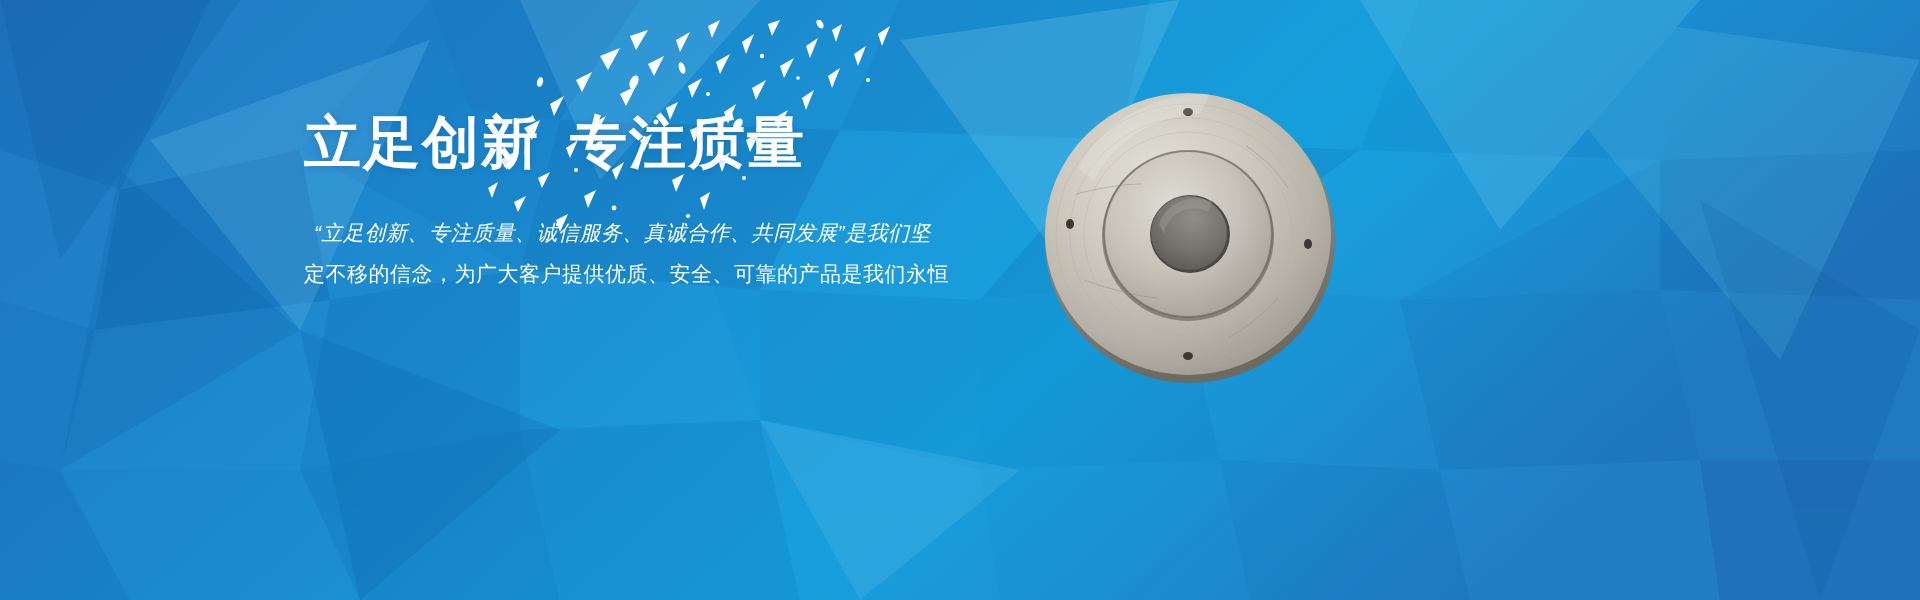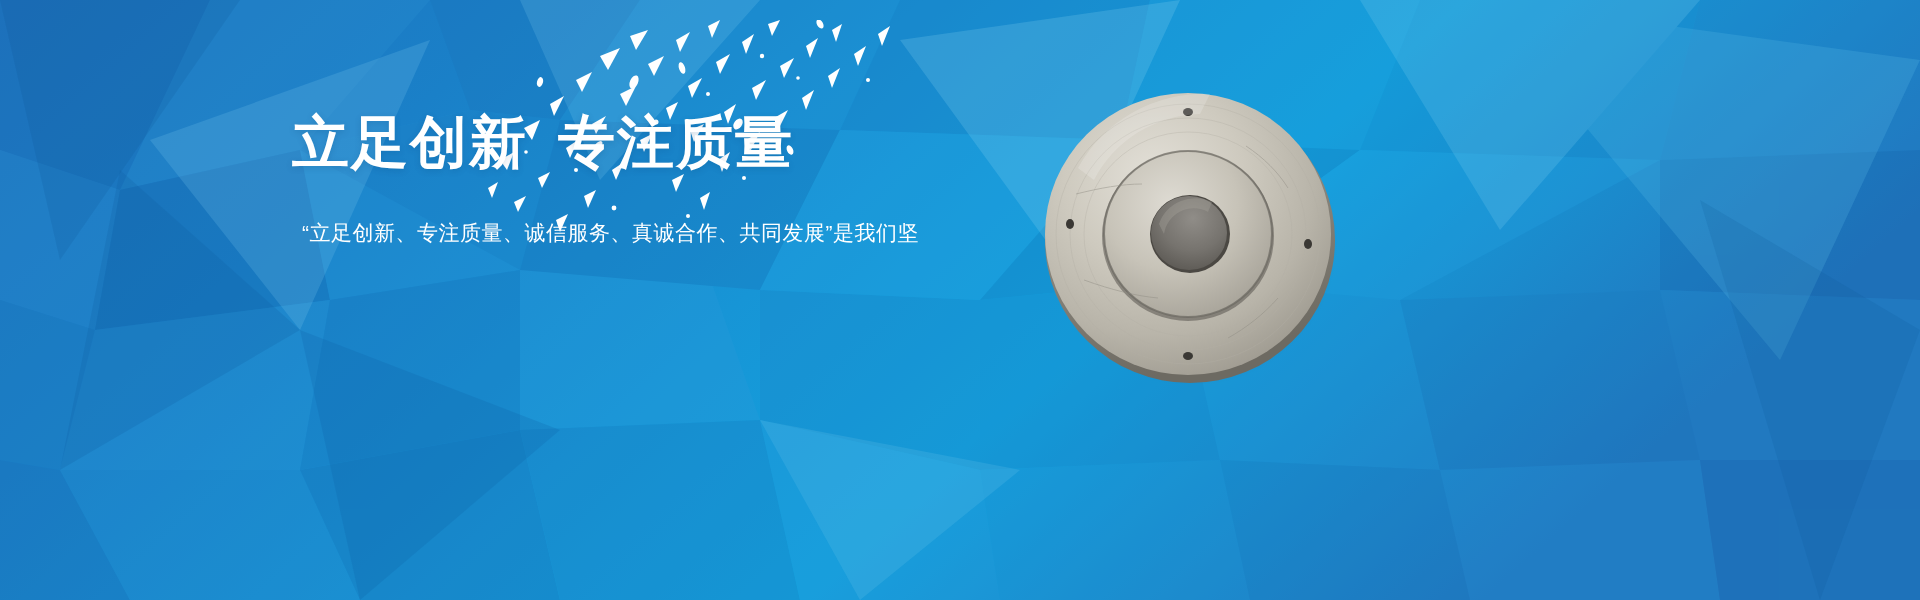--- a/index.html
+++ b/index.html
@@ -11,21 +11,21 @@
   #banner{
     position:relative;width:1920px;height:600px;overflow:hidden;
     background:linear-gradient(100deg,#1f72bd 0%,#1a7ec6 22%,#1992d4 48%,#12a0dc 66%,#1b8bcd 82%,#2277bf 100%);
   }
   
   .facets{position:absolute;inset:0;width:100%;height:100%;}
   
   .shatter{position:absolute;left:480px;top:20px;width:420px;height:230px;pointer-events:none;}
   
   .content{
-    position:absolute;left:292px;top:108px;width:680px;
+    position:absolute;left:304px;top:108px;width:680px;
   }
   .headline{
     margin:0;
     font-size:57px;
     line-height:68px;
     font-weight:bold;
     color:#ffffff;
     letter-spacing:2px;
     white-space:nowrap;
     text-shadow:0 2px 6px rgba(0,60,110,.18);
@@ -37,21 +37,21 @@
   .paragraph{
     margin:36px 0 0 0;
     font-size:21px;
     line-height:41px;
     color:#ffffff;
     letter-spacing:.5px;
     font-weight:normal;
     max-width:660px;
   }
   .paragraph .pline{display:block;white-space:nowrap;}
-  .paragraph .pline.first{text-indent:10px;}
+  .paragraph .pline.first{text-indent:10px;font-style:italic;}
   
   .product{
     position:absolute;left:1040px;top:84px;width:300px;height:300px;
   }
   .disc-wrap{position:absolute;inset:0;}
 </style>
 </head>
 <body>
 
 <div id="banner">
@@ -183,20 +183,21 @@
       <circle cx="208" cy="196" r="2"></circle>
     </g>
   </svg>
 
   <div class="content">
     <h1 class="headline">
       <span>立足创新</span><span class="dot"></span><span>专注质量</span>
     </h1>
     <p class="paragraph">
       <span class="pline first">“立足创新、专注质量、诚信服务、真诚合作、共同发展”是我们坚</span>
+      <span class="pline">定不移的信念，为广大客户提供优质、安全、可靠的产品是我们永恒</span>
     </p>
   </div>
 
   <div class="product">
     <svg class="disc-wrap" viewBox="0 0 300 300">
       <defs>
         <radialGradient id="discFace" cx="38%" cy="30%" r="78%">
           <stop offset="0%" stop-color="#e3e0d8"></stop>
           <stop offset="40%" stop-color="#cecabf"></stop>
           <stop offset="72%" stop-color="#b8b4a9"></stop>

